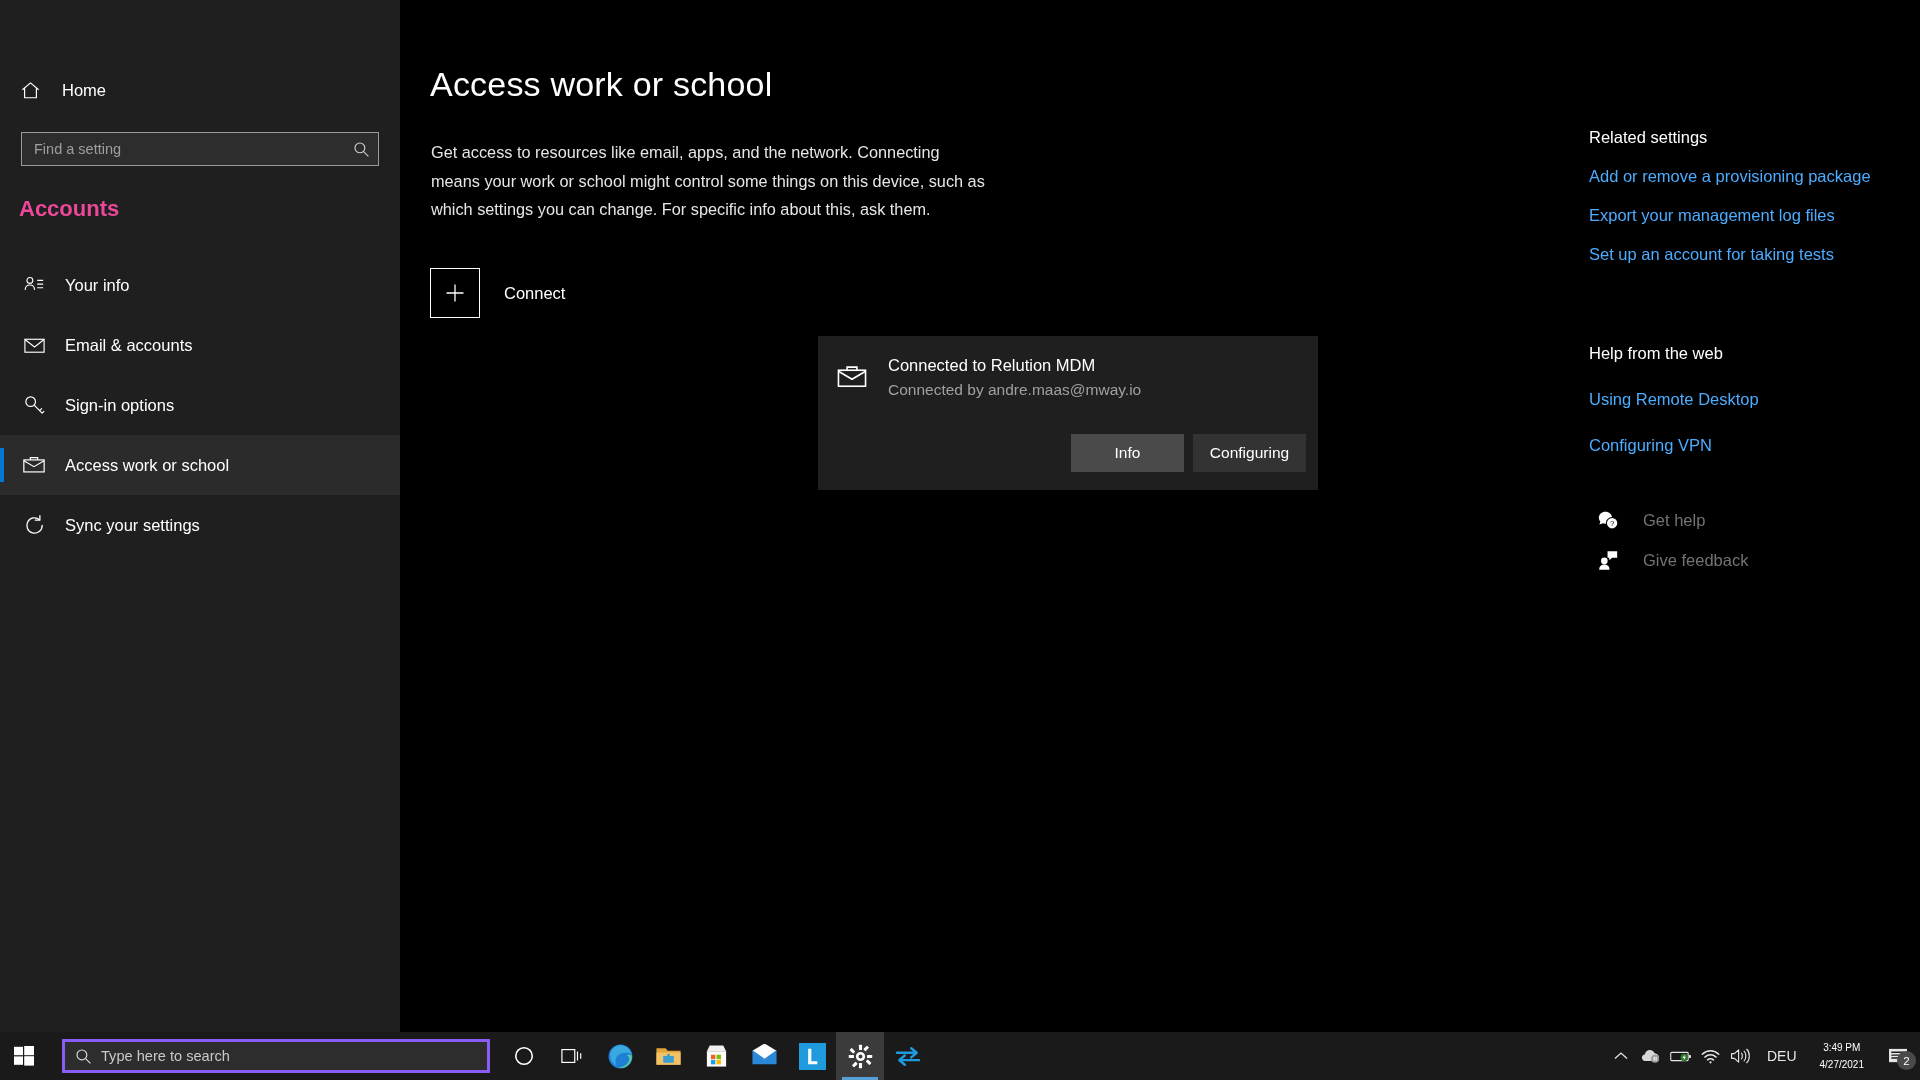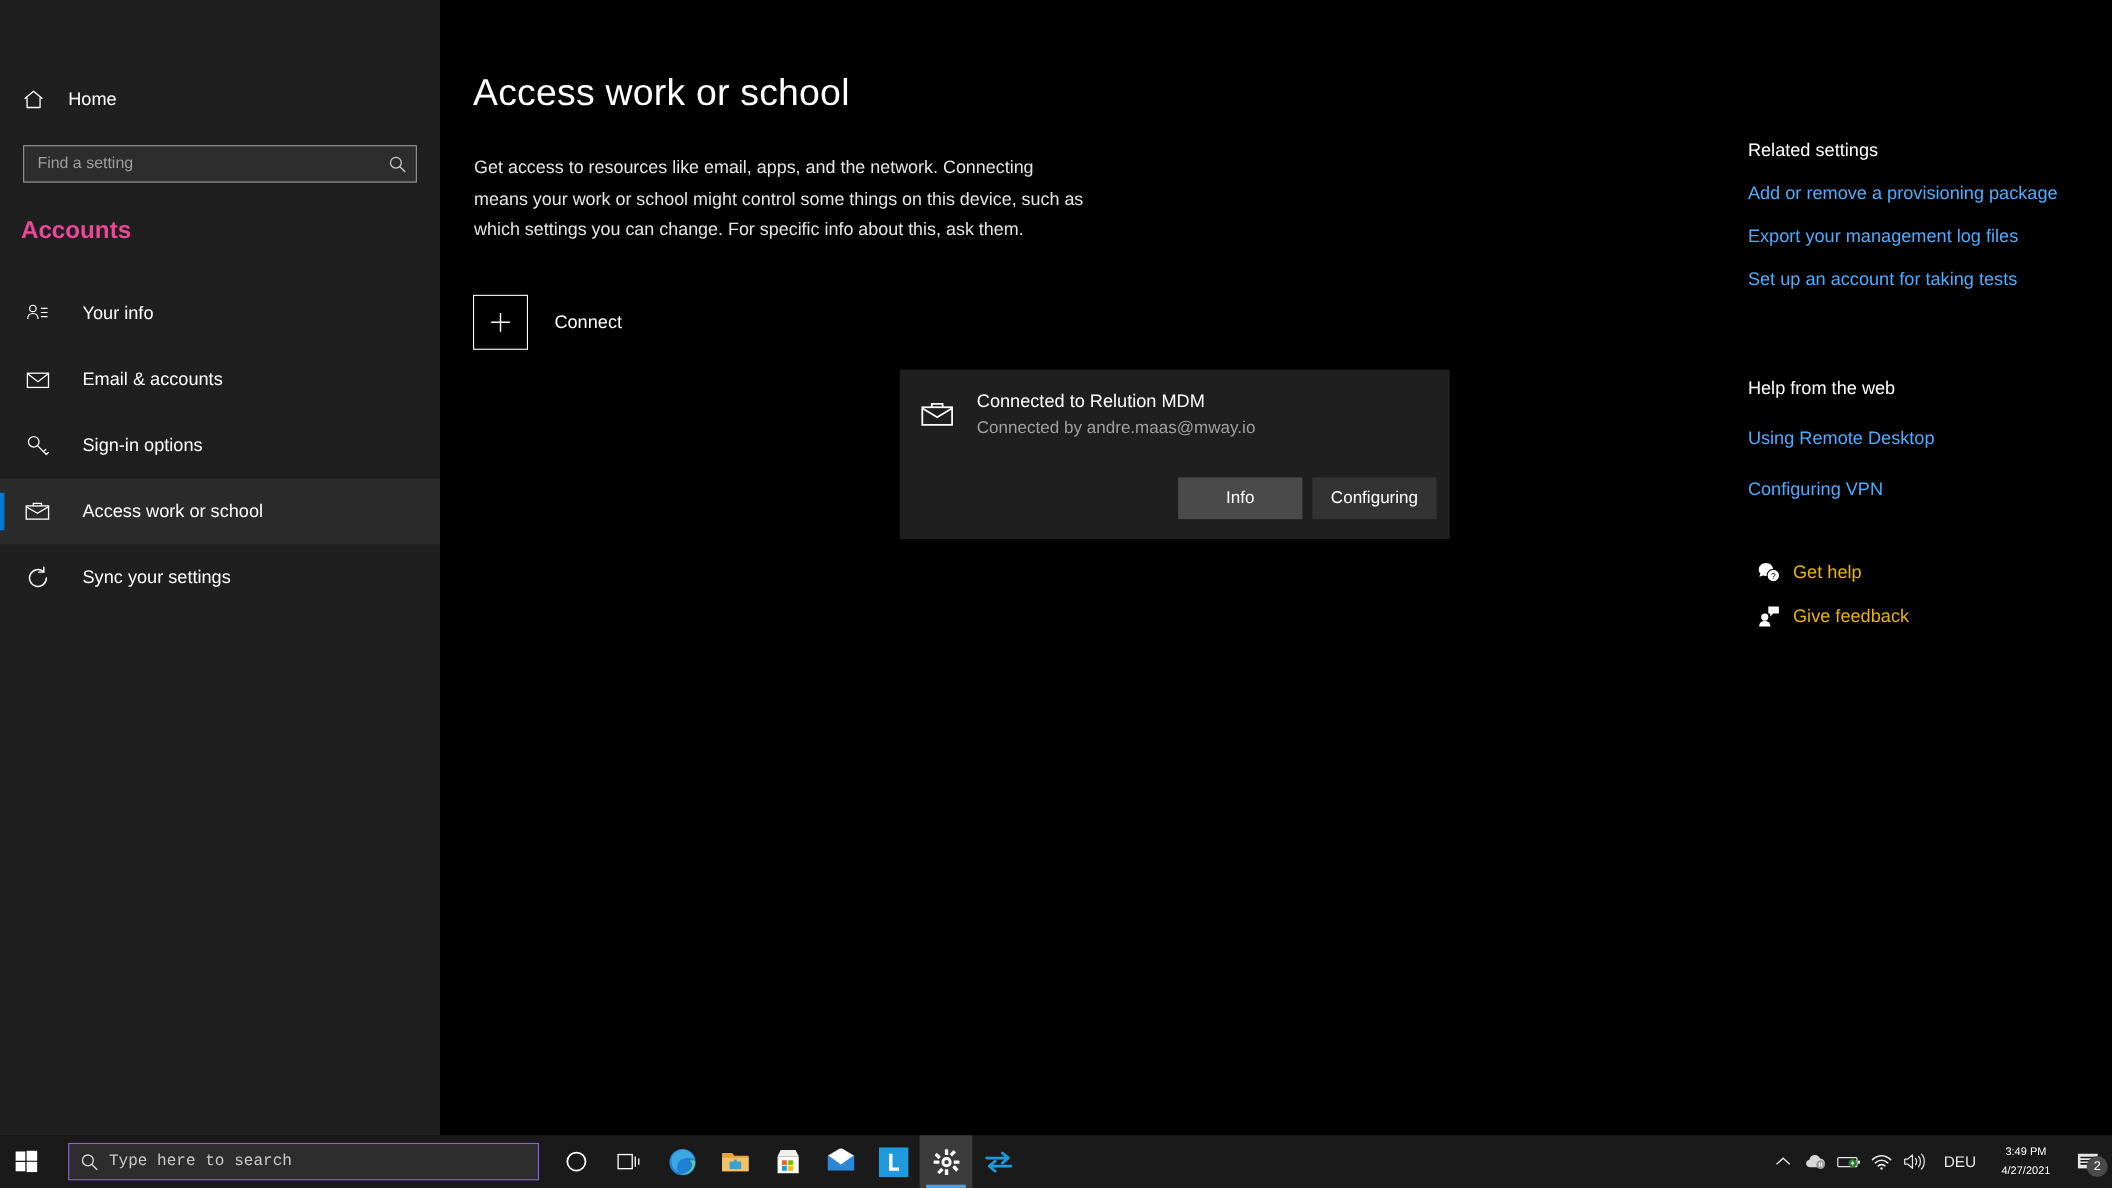--- a/index.html
+++ b/index.html
@@ -121,21 +121,21 @@
     position: absolute;
     left: 0; top: 13px;
     width: 4px; height: 34px;
     background: #0078d4;
   }
   .nav-ico {
     width: 44px; margin-left: 12px;
     display: flex; align-items: center; justify-content: center;
   }
   .nav-label {
-    font-size: 16.5px; color: #ffffff; margin-left: 19px;
+    font-size: 16.5px; color: #ffffff; margin-left: 9px;
   }
 
   
   .main {
     position: absolute;
     left: 400px; top: 0;
     width: 1180px; height: 1032px;
     background: #000000;
   }
   .page-title {
@@ -225,42 +225,42 @@
   .rail-sec-3 { position: absolute; left: 9px; top: 500px; }
   .support-row {
     display: flex; align-items: center;
     height: 40px;
     cursor: default;
   }
   .support-ico {
     width: 38px; display: flex; align-items: center; justify-content: center;
   }
   .support-label {
-    font-size: 16.5px; color: #eab308; margin-left: 3px;
+    font-size: 16.5px; color: #737373; margin-left: 16px;
   }
 
   
   .taskbar {
     position: absolute;
     left: 0; bottom: 0;
     width: 1920px; height: 48px;
     background: #1a1a1a;
   }
   .start-btn {
     position: absolute; left: 0; top: 0;
     width: 48px; height: 48px;
     display: flex; align-items: center; justify-content: center;
     cursor: default;
   }
   .tb-search {
     position: absolute; left: 62px; top: 7px;
     width: 428px; height: 34px;
     background: #2d2d2d;
-    border: 1px solid #8b5cf6;
-    display: flex; align-items: center; font-family: Liberation Mono, monospace;
+    border: 3px solid #8b5cf6;
+    display: flex; align-items: center;
   }
   .tb-search .ico { width: 36px; display: flex; align-items: center; justify-content: center; }
   .tb-search .ph { font-size: 14.6px; color: #c9c9c9; }
   .tb-icons {
     position: absolute; left: 500px; top: 0;
     height: 48px;
     display: flex; align-items: center;
   }
   .tb-icon {
     width: 48px; height: 48px;

